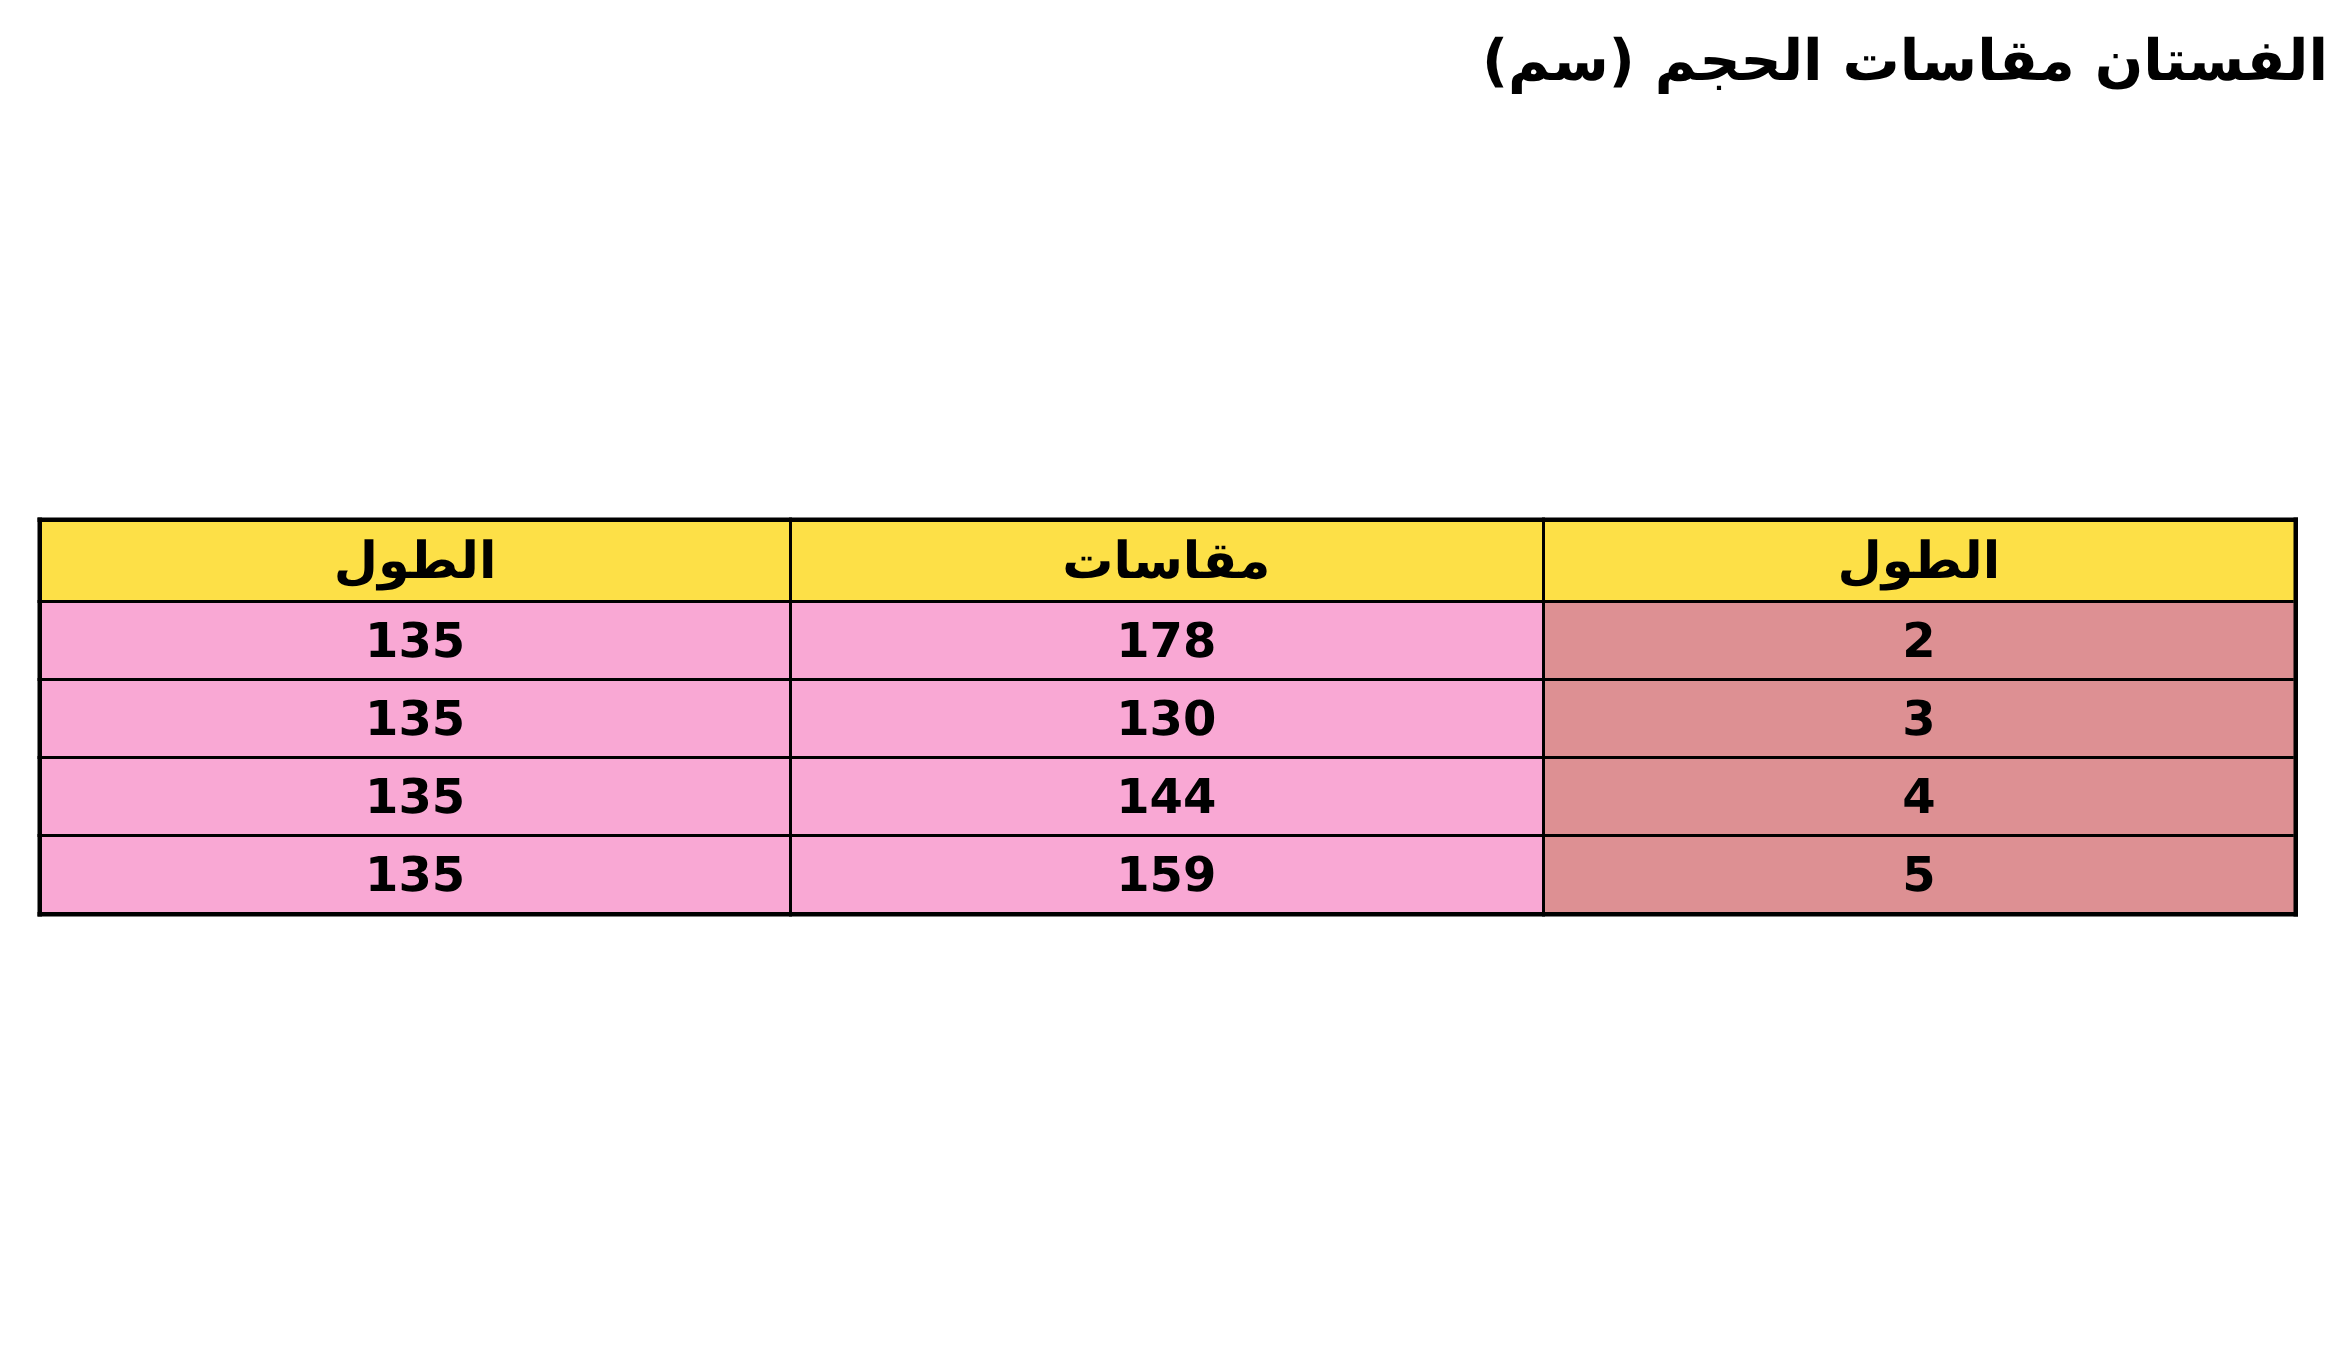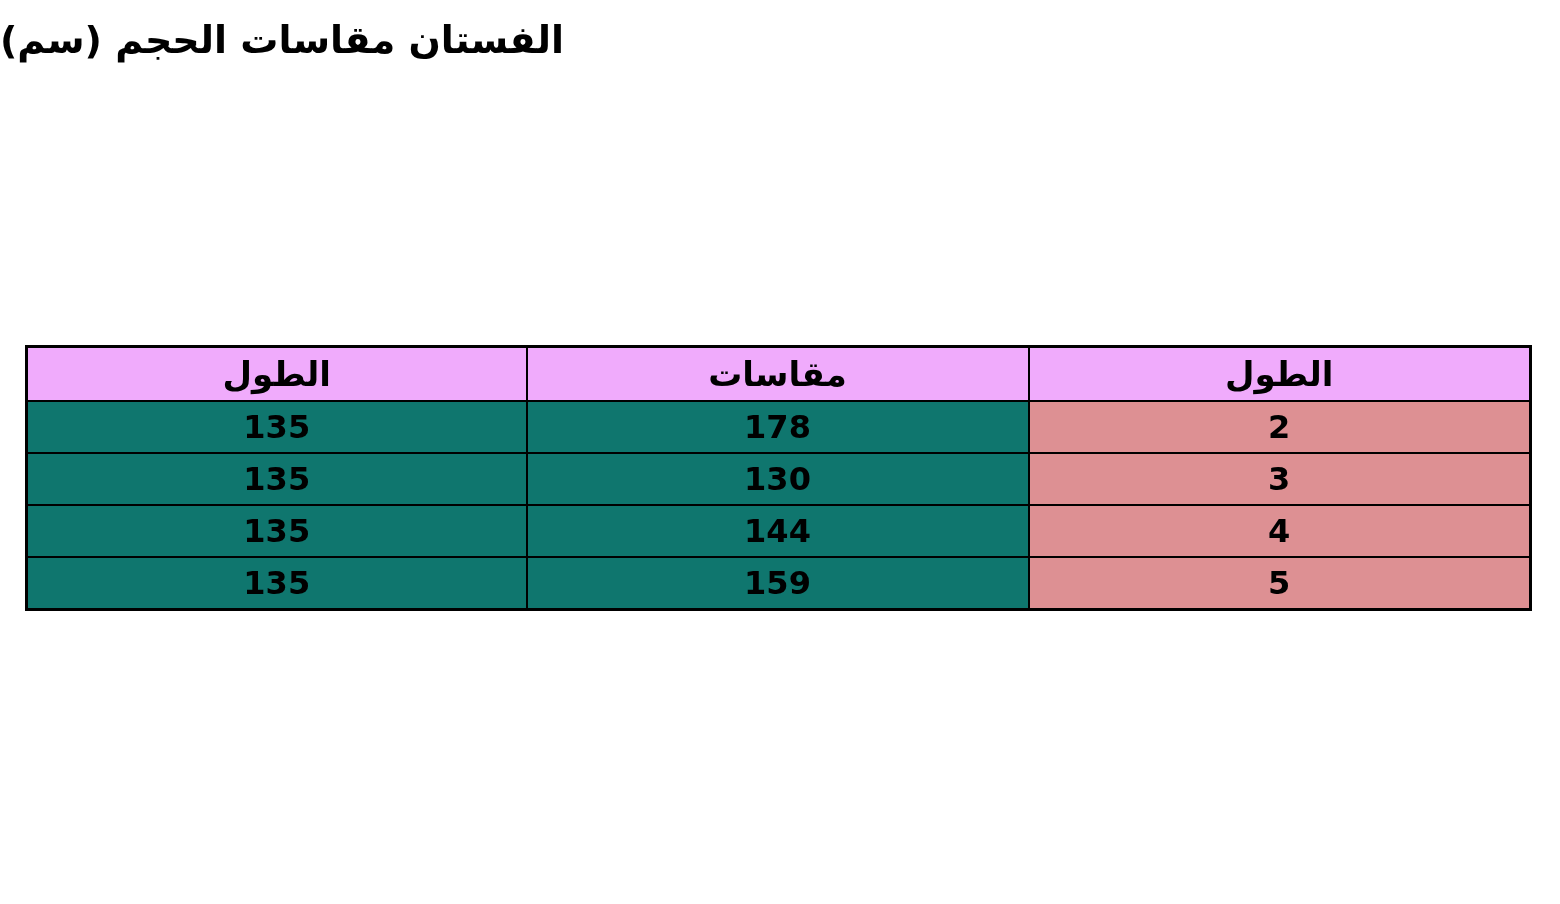--- a/index.html
+++ b/index.html
@@ -12,21 +12,21 @@
     height: 904px;
     position: relative;
     font-family: "DejaVu Sans", "Liberation Sans", sans-serif;
     overflow: hidden;
   }
   .page-title {
     position: absolute;
     top: 18px;
     left: 0;
     width: 1552px;
-    text-align: left;
+    text-align: right;
     font-size: 38px;
     font-weight: bold;
     color: #000000;
     direction: rtl;
     letter-spacing: 0px;
   }
   .size-table-wrap {
     position: absolute;
     top: 345px;
     right: 28px;
@@ -49,31 +49,31 @@
     height: 50px;
     text-align: center;
     vertical-align: middle;
     font-size: 32px;
     font-weight: bold;
     color: #000000;
     padding: 0;
     line-height: 50px;
   }
   table.size-table thead th {
-    background: #f0abfc;
+    background: #fde047;
     height: 52px;
     line-height: 52px;
     font-size: 34px;
     margin-top: 48px;
   }
   table.size-table td.cell-size {
     background: #dd9093;
   }
   table.size-table td.cell-num {
-    background: #0f766e;
+    background: #f9a8d4;
   }
 </style>
 </head>
 <body>
 
 <div class="page-title">الفستان مقاسات الحجم (سم)</div>
 
 <div class="size-table-wrap">
   <table class="size-table">
     <colgroup>

